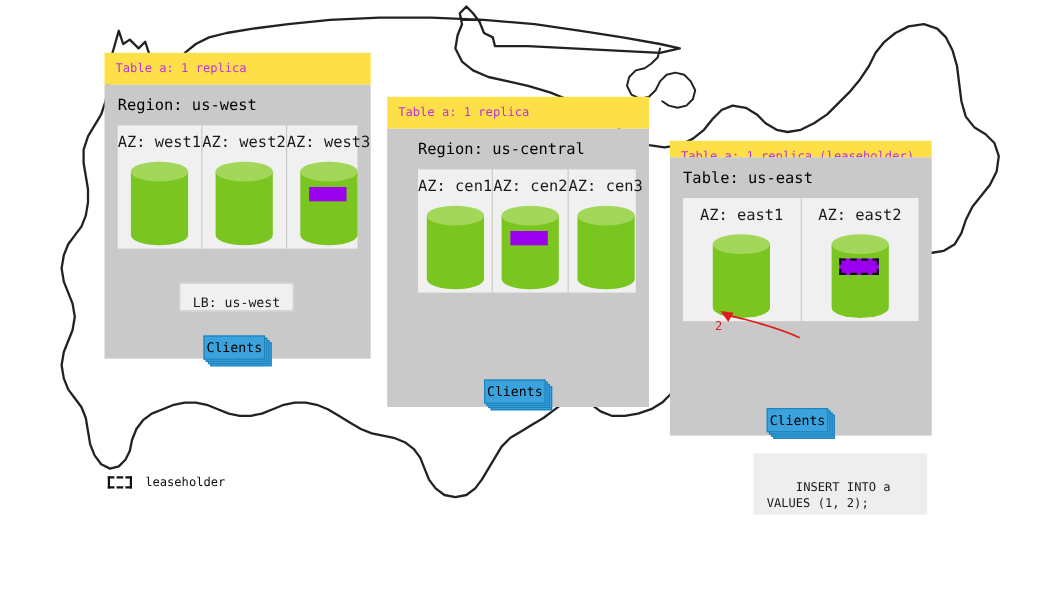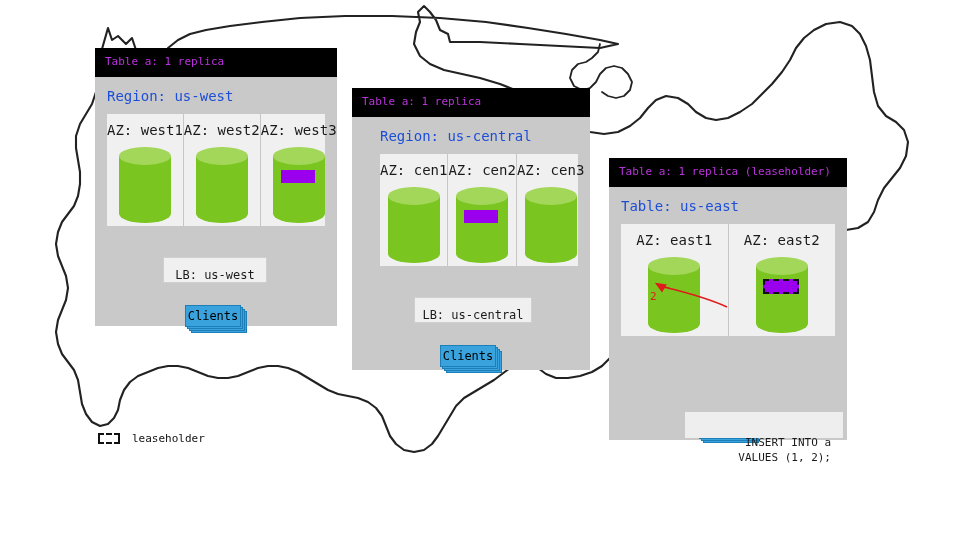--- a/index.html
+++ b/index.html
@@ -9,37 +9,37 @@
     font-family:"DejaVu Sans Mono","Liberation Mono",monospace;
   }
   #stage{position:absolute;left:0;top:0;width:960px;height:540px;}
 
   
   .map-layer{position:absolute;left:0;top:0;width:960px;height:540px;}
 
   
   .panel{position:absolute;}
   .panel-header{
-    background:#000000;
+    background:#fde047;
     padding:7px 10px 6px 10px;
     box-sizing:border-box;
   }
   .panel-header-text{
     color:#bb33dd;
     font-size:11px;
     line-height:13px;
     white-space:nowrap;
   }
   .panel-body{
     background:#c9c9c9;
     box-sizing:border-box;
     position:relative;
   }
   .region-title{
-    color:#1d4ed8;
+    color:#000000;
     font-size:14px;
     padding:11px 0 10px 12px;
     white-space:nowrap;
   }
   .az-container{
     background:#f0f0f0;
     margin:0 12px;
     display:flex;
     position:relative;
     box-sizing:border-box;
@@ -250,37 +250,34 @@
         </div>
         <div class="az-col">
           <div class="az-label">AZ: cen3</div>
           <div class="cyl" style="width:52px;height:76px;">
             <div class="cyl-body" style="top:9px;height:67px;"></div>
             <div class="cyl-top" style="height:18px;"></div>
           </div>
         </div>
       </div>
 
-      <div class="lb-box" style="left:62px;top:180px;width:118px;height:26px;">
-        <span>LB: us-central</span>
-      </div>
 
       <div class="clients" style="left:88px;top:228px;width:66px;height:30px;">
         <div class="card" style="left:6px;top:6px;width:56px;height:22px;"></div>
         <div class="card" style="left:4px;top:4px;width:56px;height:22px;"></div>
         <div class="card" style="left:2px;top:2px;width:56px;height:22px;"></div>
         <div class="card front" style="left:0px;top:0px;width:56px;height:22px;">
           <span>Clients</span>
         </div>
       </div>
     </div>
   </div>
 
   <div class="panel" style="left:609px;top:128px;width:238px;">
-    <div class="panel-header" style="height:29px;margin-top:30px;">
+    <div class="panel-header" style="height:15px;">
       <div class="panel-header-text">Table a: 1 replica (leaseholder)</div>
     </div>
     <div class="panel-body" style="height:253px;">
       <div class="region-title">Table: us-east</div>
 
       <div class="az-container" style="height:112px;">
         <div class="az-col">
           <div class="az-label">AZ: east1</div>
           <div class="cyl" style="width:52px;height:76px;">
             <div class="cyl-body" style="top:9px;height:67px;"></div>
@@ -302,21 +299,21 @@
         <div class="card" style="left:6px;top:6px;width:56px;height:22px;"></div>
         <div class="card" style="left:4px;top:4px;width:56px;height:22px;"></div>
         <div class="card" style="left:2px;top:2px;width:56px;height:22px;"></div>
         <div class="card front" style="left:0px;top:0px;width:56px;height:22px;">
           <span>Clients</span>
         </div>
       </div>
     </div>
   </div>
 
-  <div class="sql-box" style="left:685px;top:412px;width:158px;height:26px;text-align:right;">
+  <div class="sql-box" style="left:685px;top:412px;width:158px;height:56px;">
     <span>INSERT INTO a
 VALUES (1, 2);</span>
   </div>
 
   <svg class="arrow-layer" viewBox="0 0 960 540">
     <defs>
       <marker id="redhead" markerWidth="7" markerHeight="7" refX="5.5" refY="3" orient="auto" markerUnits="strokeWidth">
         <path d="M0,0 L7,3 L0,6 z" fill="#e01b1b"></path>
       </marker>
     </defs>

